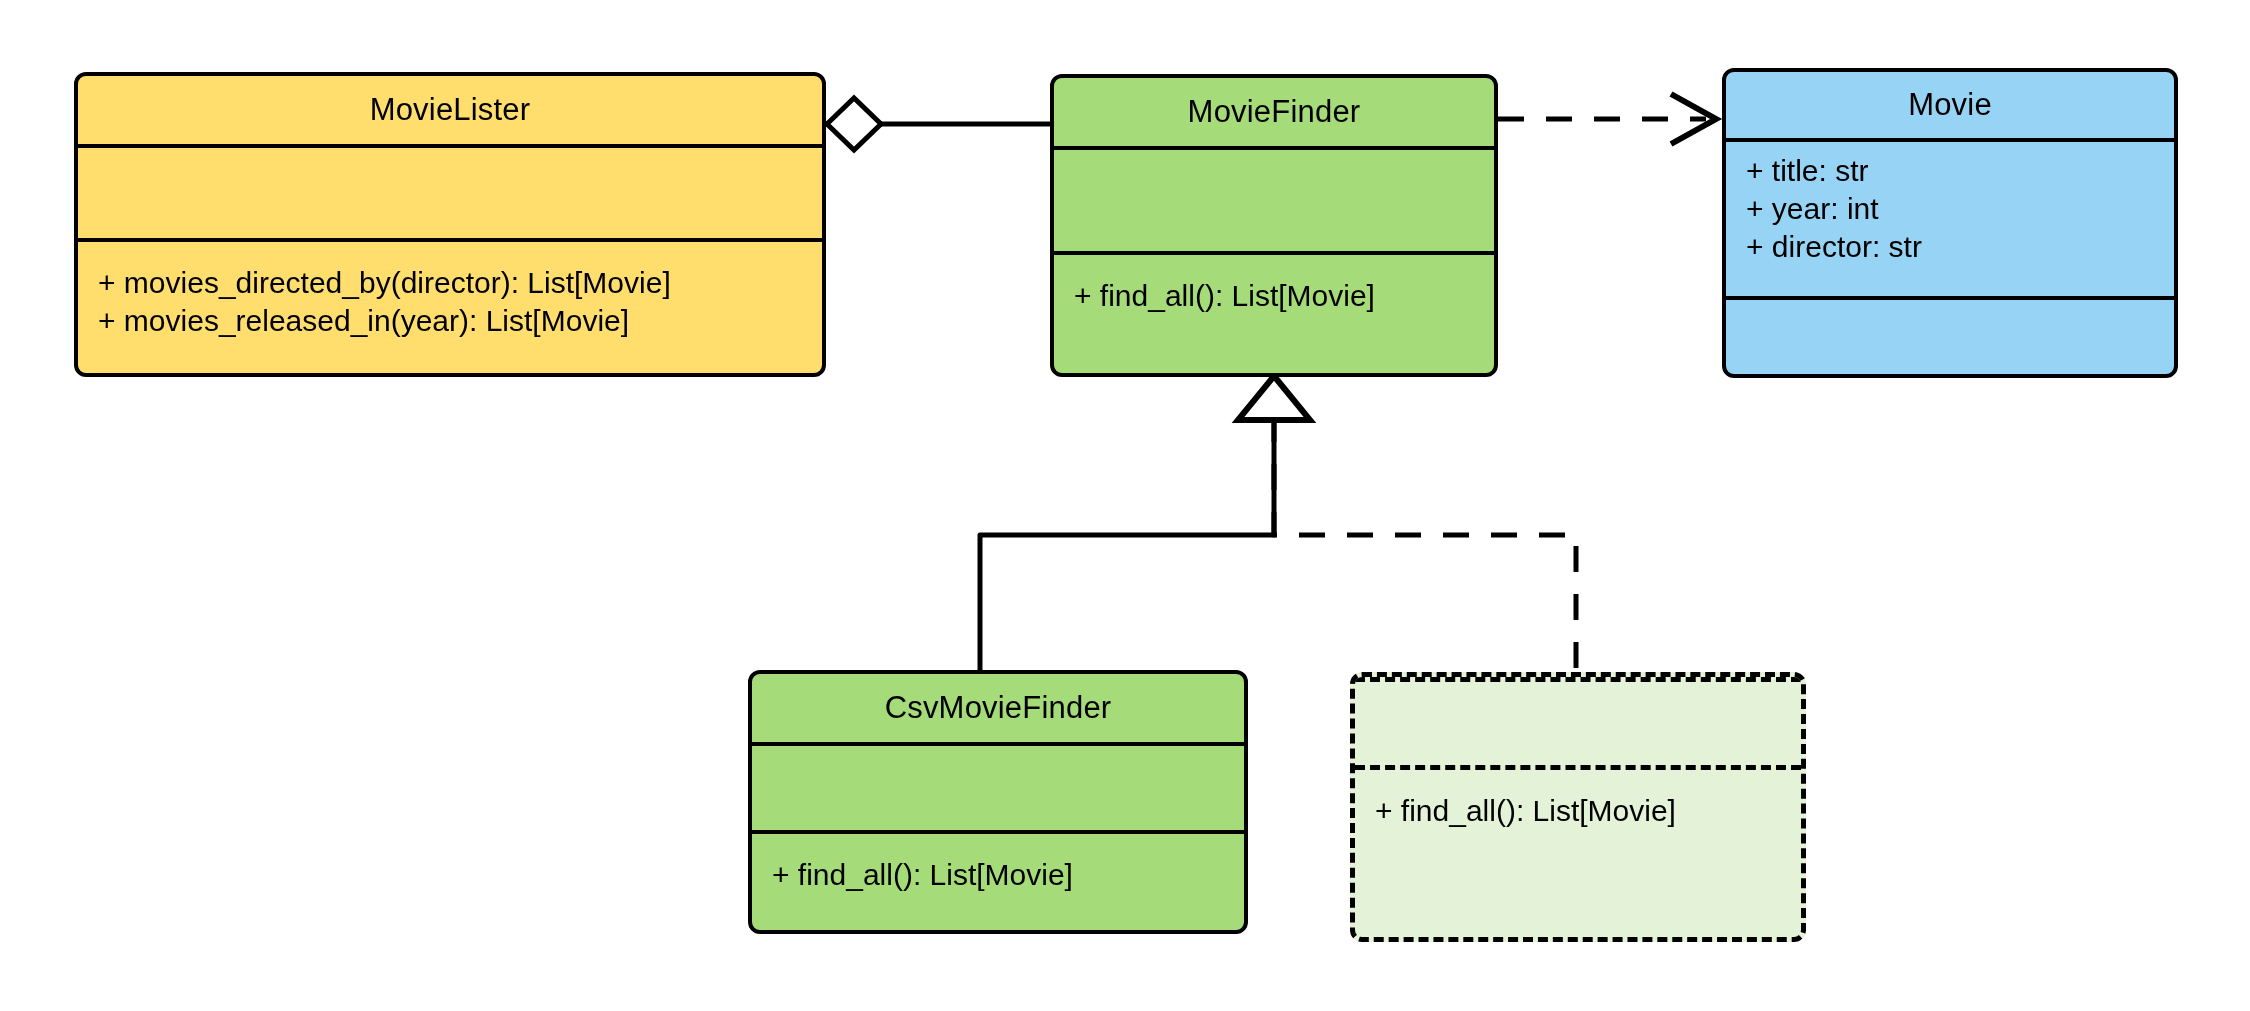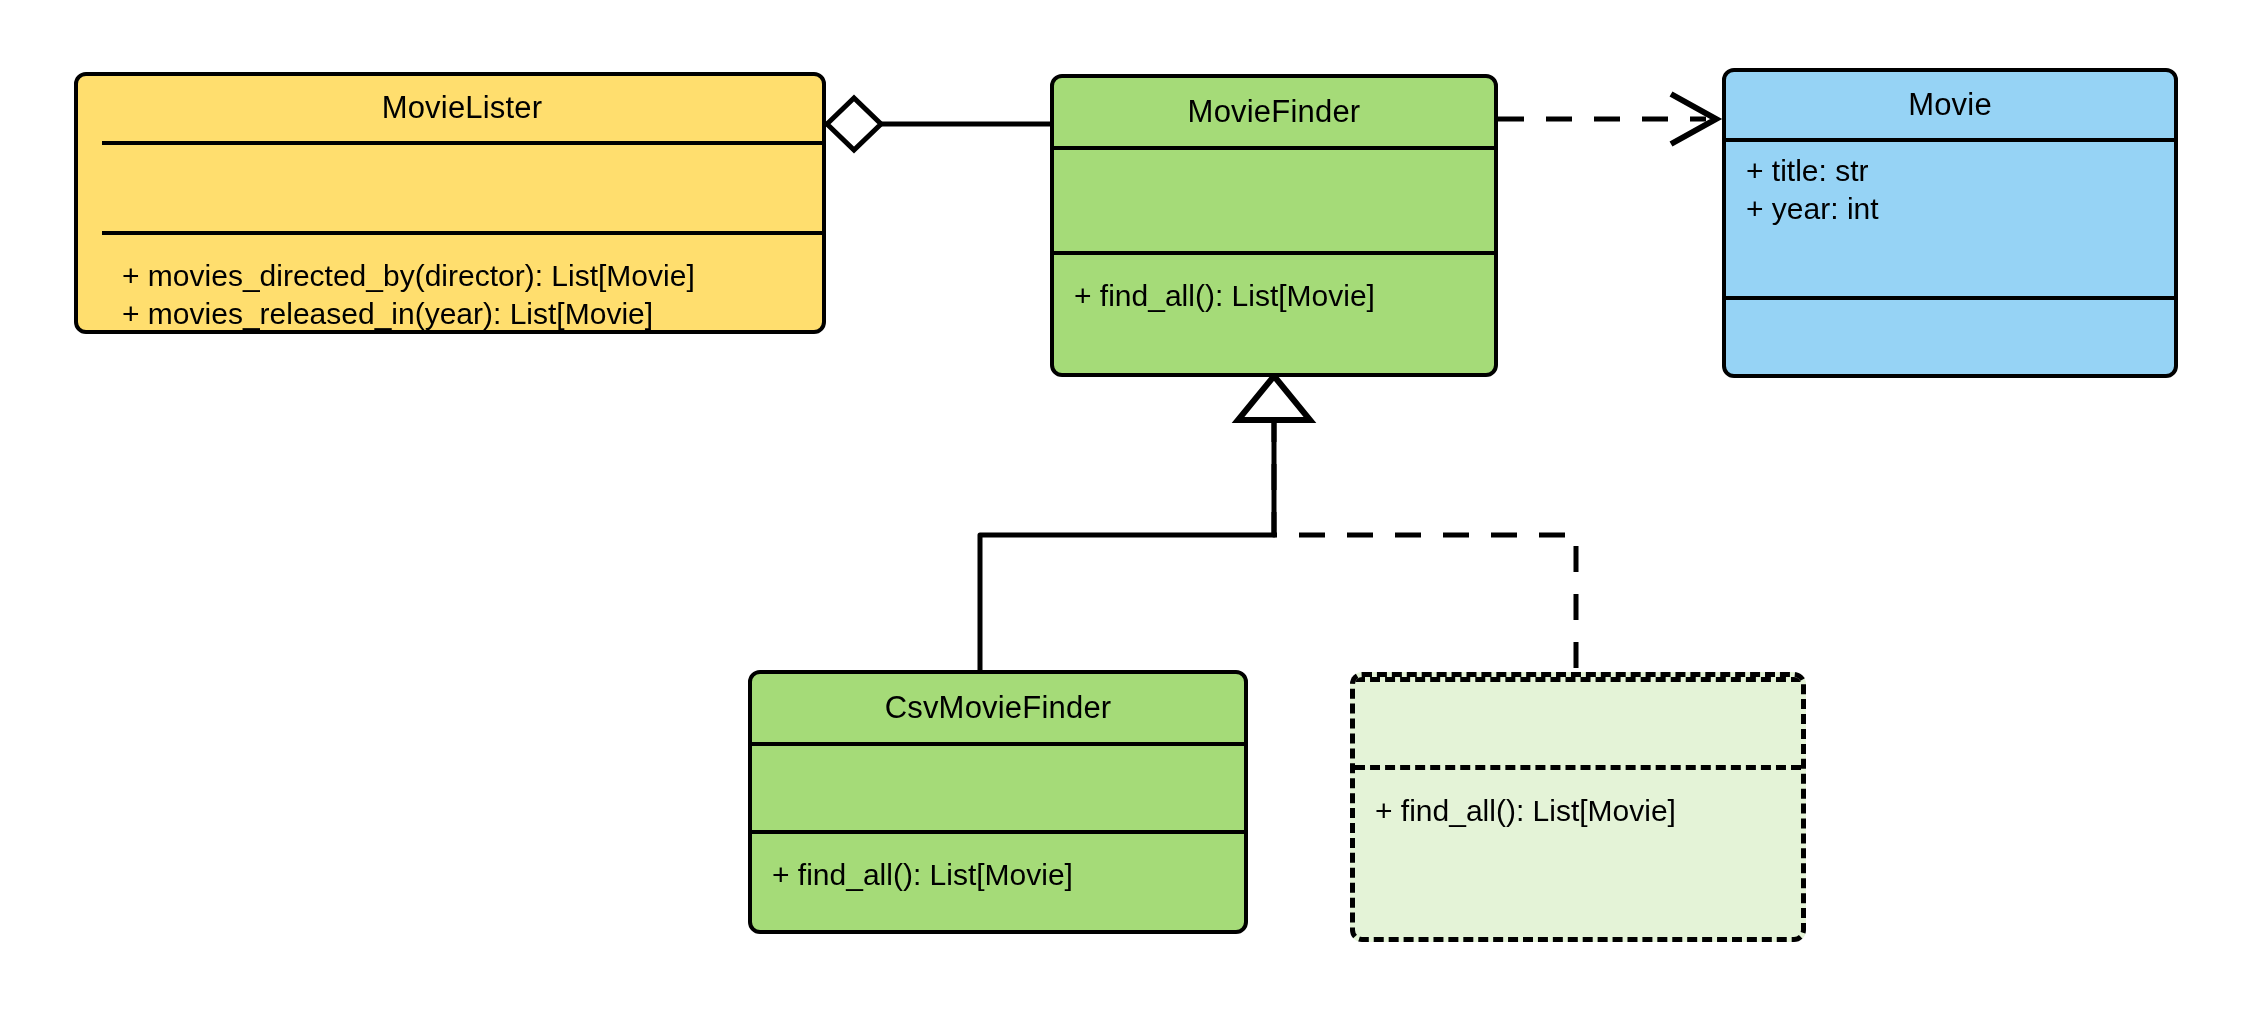--- a/index.html
+++ b/index.html
@@ -98,21 +98,21 @@
 
     <g>
       <path d="M 1274 416 L 1274 535 L 1576 535 L 1576 676" fill="none" stroke="#000000" stroke-width="5" stroke-dasharray="26,22" stroke-linejoin="round" stroke-linecap="butt"></path>
     </g>
 
     <g>
       <polygon points="1274,376 1310,420 1238,420" fill="#ffffff" stroke="#000000" stroke-width="6" stroke-linejoin="miter"></polygon>
     </g>
   </svg>
 
-  <div class="uml-class" style="left:74px; top:72px; width:752px; height:262px; background:#FFDE6E;padding-left:24px;">
+  <div class="uml-class" style="left:74px; top:72px; width:752px; height:305px; background:#FFDE6E;">
     <div class="compartment class-name" style="height:68px;">
       <span>MovieLister</span>
     </div>
     <div class="compartment divider empty-compartment" style="height:94px;"></div>
     <div class="compartment divider members pad-top-lg" style="flex:1 1 auto;">
       <span class="member-line">+ movies_directed_by(director): List[Movie]</span>
       <span class="member-line">+ movies_released_in(year): List[Movie]</span>
     </div>
   </div>
 
@@ -126,20 +126,21 @@
     </div>
   </div>
 
   <div class="uml-class" style="left:1722px; top:68px; width:456px; height:310px; background:#96D3F5;">
     <div class="compartment class-name" style="height:66px;border-radius:12px;">
       <span>Movie</span>
     </div>
     <div class="compartment divider members" style="height:158px;">
       <span class="member-line">+ title: str</span>
       <span class="member-line">+ year: int</span>
+      <span class="member-line">+ director: str</span>
     </div>
     <div class="compartment divider empty-compartment" style="flex:1 1 auto;"></div>
   </div>
 
   <div class="uml-class" style="left:748px; top:670px; width:500px; height:264px; background:#A5DB78;">
     <div class="compartment class-name" style="height:68px;">
       <span>CsvMovieFinder</span>
     </div>
     <div class="compartment divider empty-compartment" style="height:88px;"></div>
     <div class="compartment divider members pad-top-lg" style="flex:1 1 auto;">

